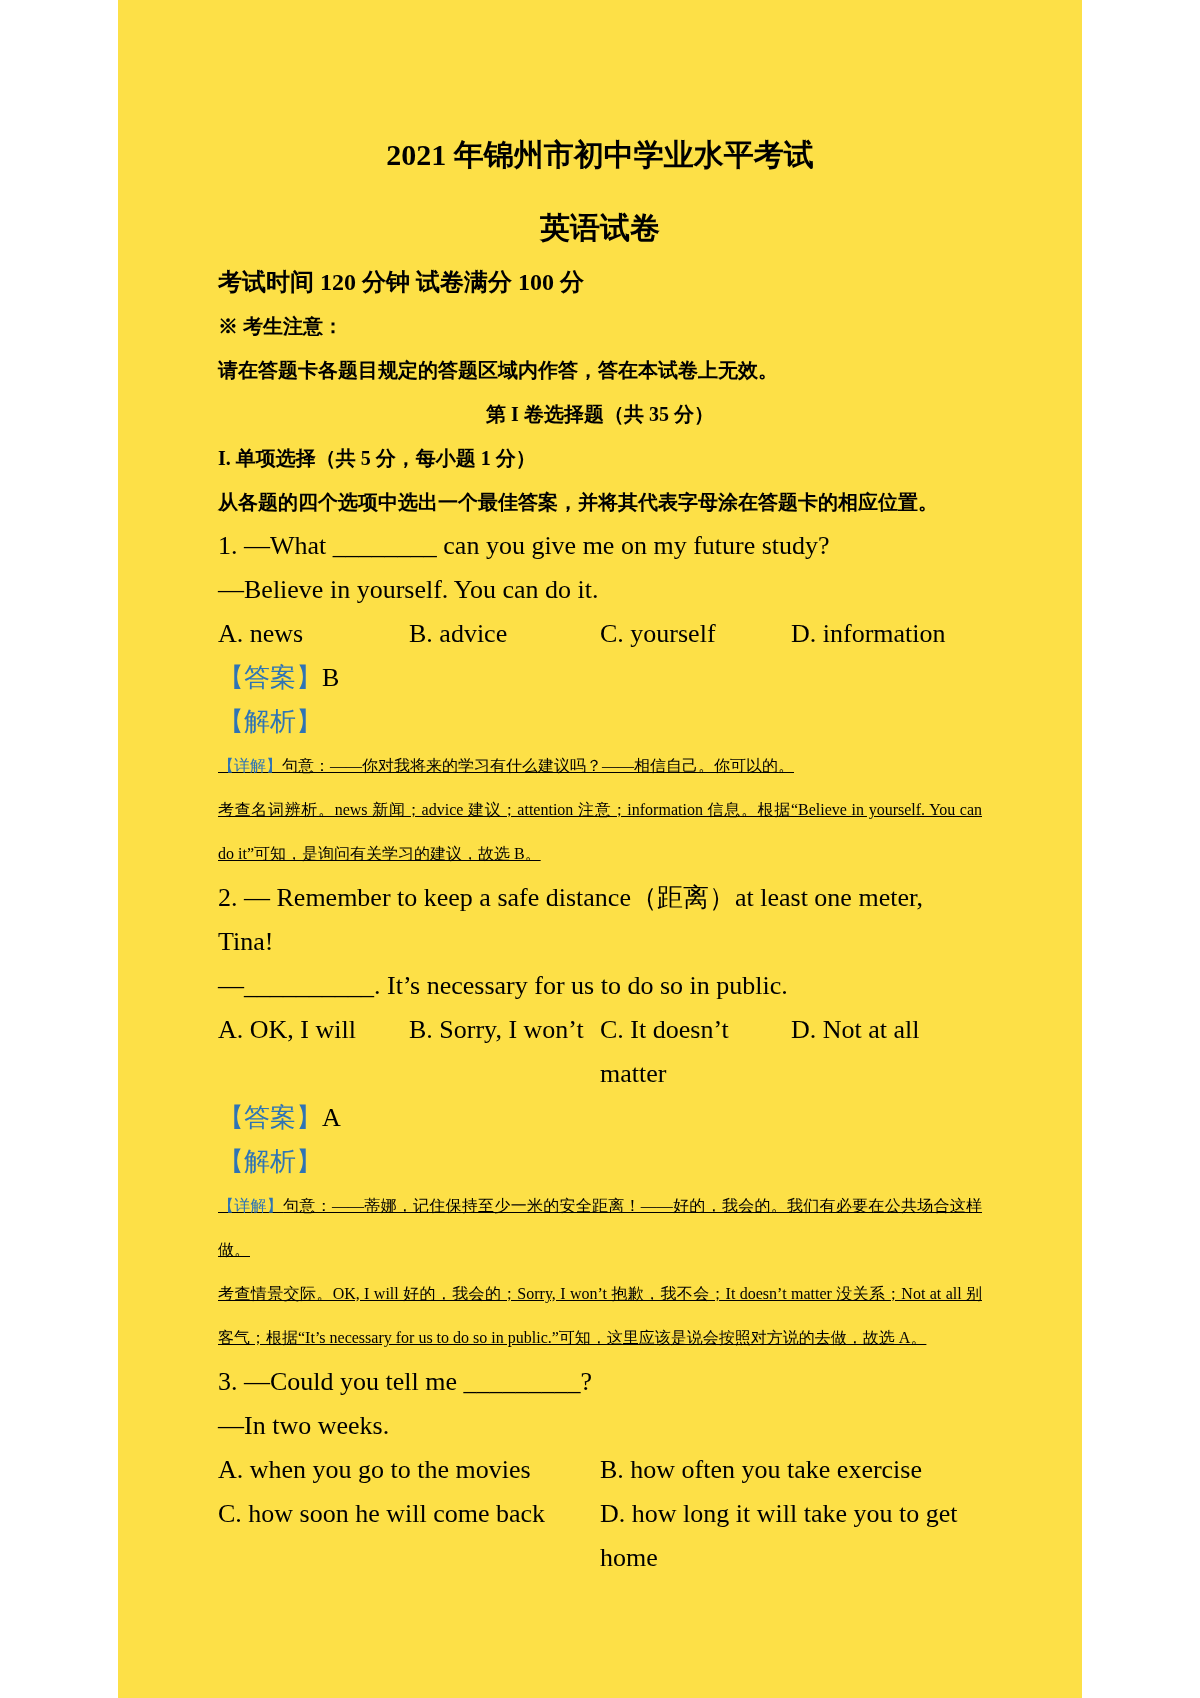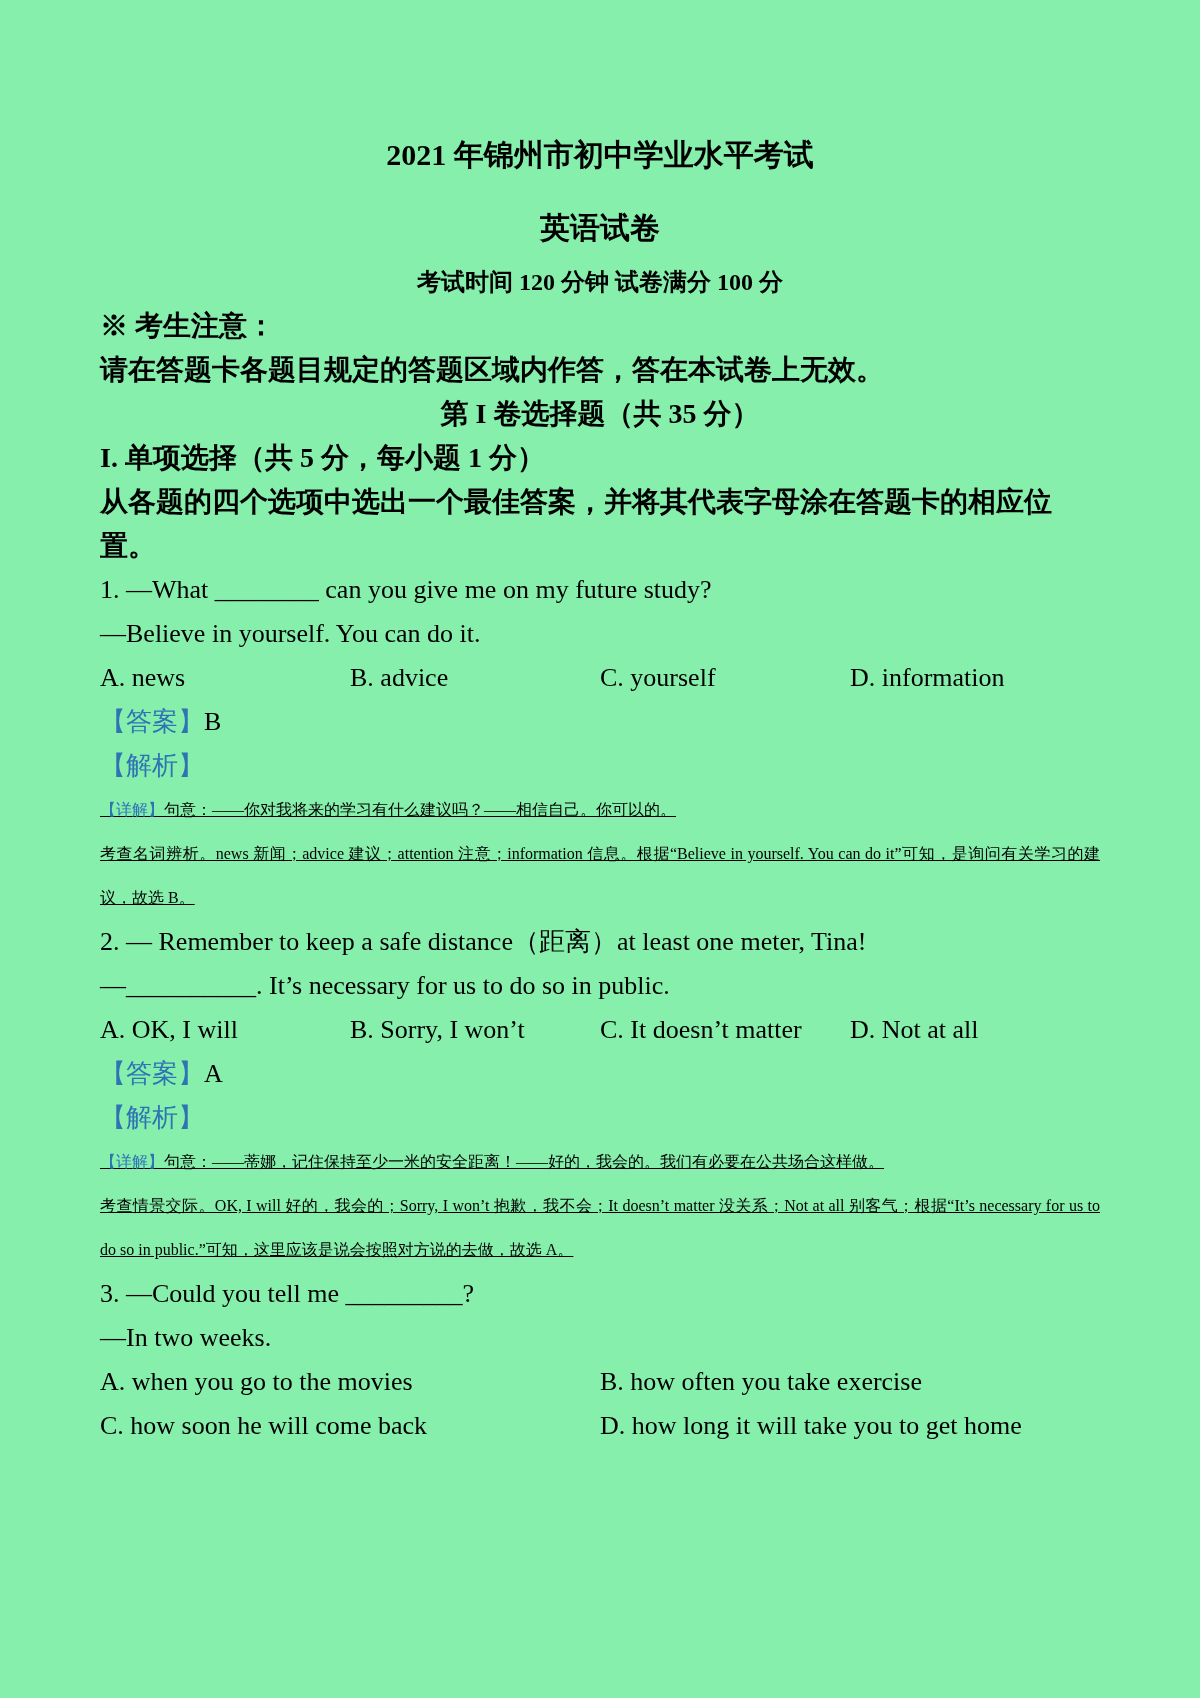--- a/index.html
+++ b/index.html
@@ -1,47 +1,47 @@
 <!DOCTYPE html>
 <html><head>
 <meta charset="utf-8">
 <style>
   * { margin: 0; padding: 0; box-sizing: border-box; }
   html, body { background: #ffffff; }
   .page {
-    width: 1200px;
+    width: 964px;
     min-height: 1698px;
     margin: 0 auto;
-    background: #86efac;
+    background: #fde047;
     padding: 130px 100px 57px 100px;
     font-family: "Liberation Serif", "DejaVu Serif", serif;
     color: #000000;
   }
   .title {
     font-size: 30px;
     font-weight: bold;
     text-align: center;
     line-height: 50px;
   }
   .subtitle {
     font-size: 30px;
     font-weight: bold;
     text-align: center;
     line-height: 48px;
     margin-top: 24px;
   }
   .exam-info {
     font-size: 24px;
     font-weight: bold;
-    text-align: center;
+    text-align: left;
     line-height: 44px;
     margin-top: 8px;
   }
   .heading {
-    font-size: 28px;
+    font-size: 20px;
     font-weight: bold;
   }
   .center { text-align: center; }
   .line { line-height: 44px; }
   .body { font-size: 26px; }
   .para {
     font-size: 16px;
     line-height: 44px;
     text-align: justify;
     text-decoration: underline;

